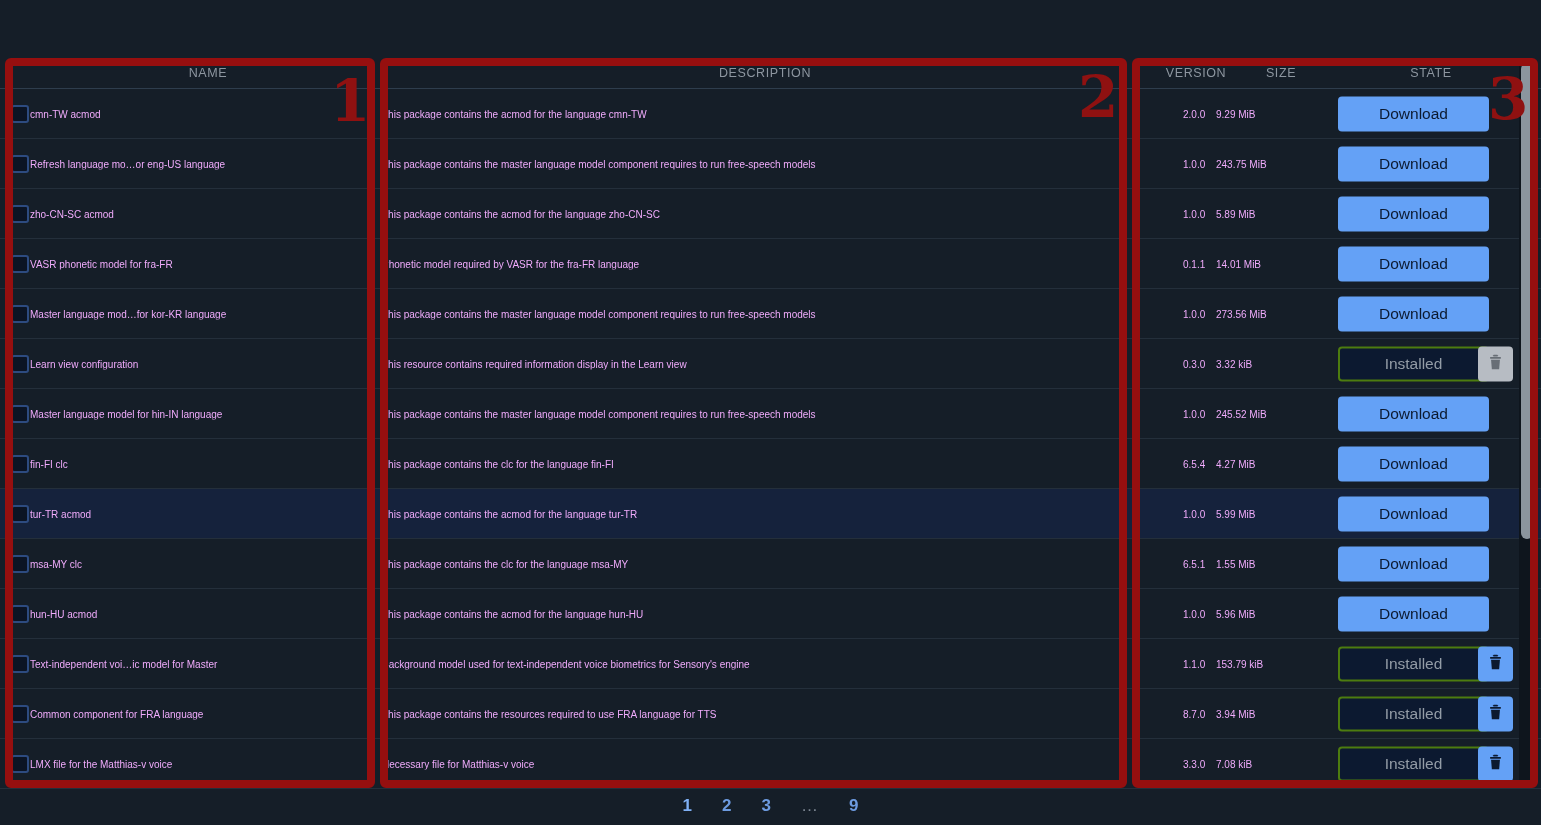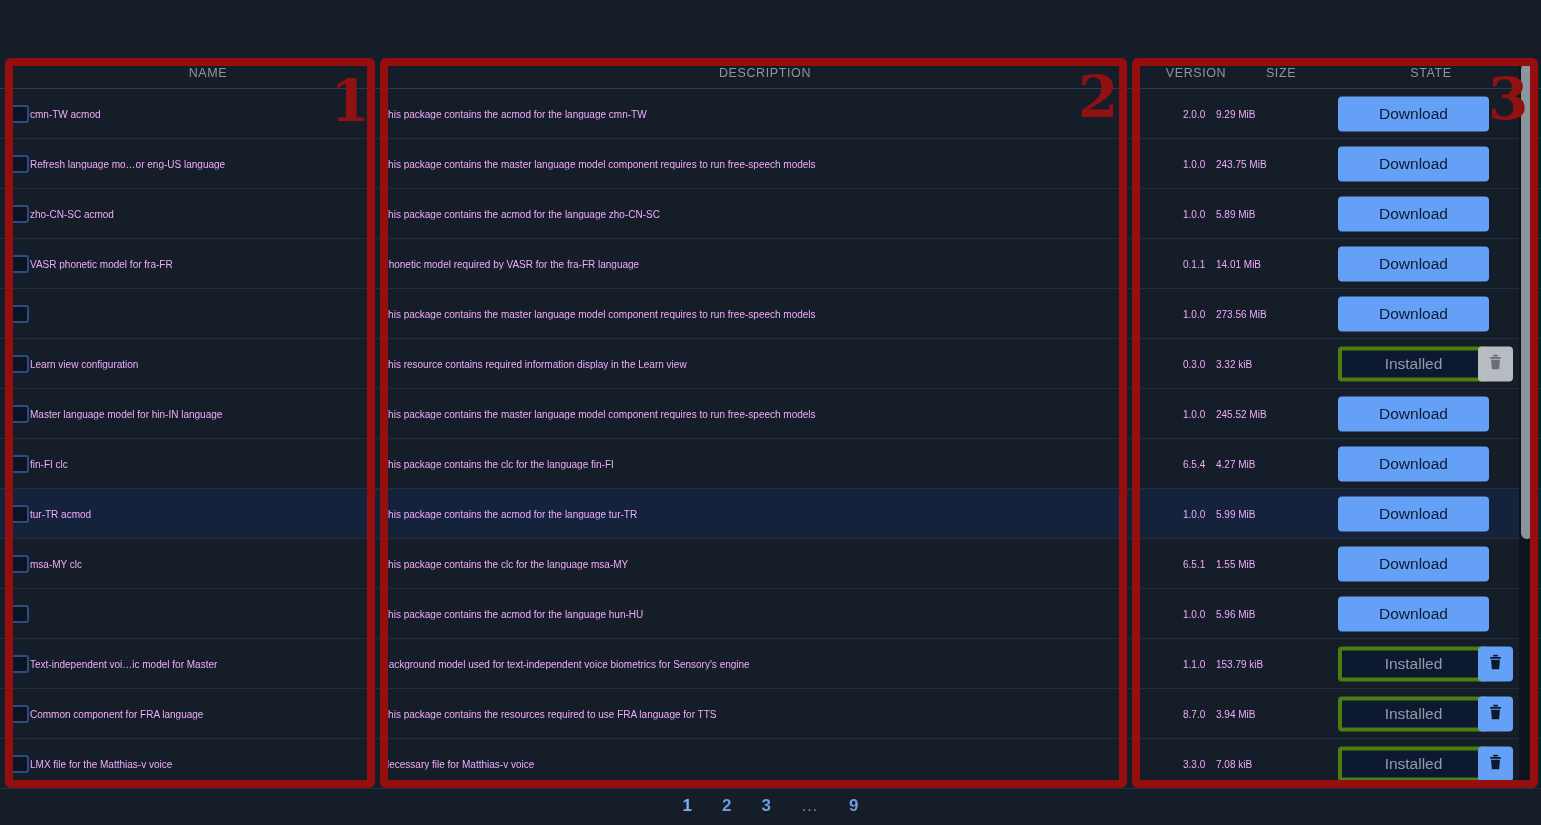--- a/index.html
+++ b/index.html
@@ -37,21 +37,21 @@
   .cell{position:absolute;top:50%;transform:translateY(-50%);font-size:10px;color:#f0abfc;
         white-space:nowrap;overflow:hidden;}
   .c-name{left:30px;width:326px;}
   .c-desc{left:382px;width:736px;}
   .c-version{left:1141px;width:80px;padding-left:42px;}
   .c-size{left:1216px;width:100px;}
   .state-btn{position:absolute;left:1318px;top:50%;transform:translateY(-50%);width:151px;height:35px;
              border-radius:4px;font-size:15.5px;display:flex;align-items:center;justify-content:center;
              box-sizing:border-box;cursor:pointer;font-family:"Liberation Sans",sans-serif;margin-left:20px;}
   .state-btn.download{background:#64a1f6;color:#0c1a30;border:none;}
-  .state-btn.installed{background:#0c1930;color:#939ca6;border:4px solid #4d7c0f;cursor:default;}
+  .state-btn.installed{background:#0c1930;color:#939ca6;border:2px solid #4d7c0f;cursor:default;}
   .trash-btn{position:absolute;left:1478px;top:50%;transform:translateY(-50%);width:35px;height:35px;
              border-radius:4px;border:none;display:flex;align-items:center;justify-content:center;cursor:pointer;}
   .trash-btn.enabled{background:#64a1f6;}
   .trash-btn.enabled svg{fill:#0c1a30;}
   .trash-btn.disabled{background:#b7bcc3;cursor:default;}
   .trash-btn.disabled svg{fill:#686e76;}
 
   
   .scroll-track{position:absolute;left:1519px;top:60px;width:16px;height:724px;background:#0e151d;}
   .scroll-thumb{position:absolute;left:1521px;top:63px;width:12px;height:476px;background:#8b959e;
@@ -112,20 +112,21 @@
       <div class="row">
         <div class="cb row-cb"></div>
         <span class="cell c-name">VASR phonetic model for fra-FR</span>
         <span class="cell c-desc">Phonetic model required by VASR for the fra-FR language</span>
         <span class="cell c-version">0.1.1</span>
         <span class="cell c-size">14.01 MiB</span>
         <button class="state-btn download">Download</button>
       </div>
       <div class="row">
         <div class="cb row-cb"></div>
+        <span class="cell c-name">Master language mod…for kor-KR language</span>
         <span class="cell c-desc">This package contains the master language model component requires to run free-speech models</span>
         <span class="cell c-version">1.0.0</span>
         <span class="cell c-size">273.56 MiB</span>
         <button class="state-btn download">Download</button>
       </div>
       <div class="row">
         <div class="cb row-cb"></div>
         <span class="cell c-name">Learn view configuration</span>
         <span class="cell c-desc">This resource contains required information display in the Learn view</span>
         <span class="cell c-version">0.3.0</span>
@@ -166,20 +167,21 @@
       <div class="row">
         <div class="cb row-cb"></div>
         <span class="cell c-name">msa-MY clc</span>
         <span class="cell c-desc">This package contains the clc for the language msa-MY</span>
         <span class="cell c-version">6.5.1</span>
         <span class="cell c-size">1.55 MiB</span>
         <button class="state-btn download">Download</button>
       </div>
       <div class="row">
         <div class="cb row-cb"></div>
+        <span class="cell c-name">hun-HU acmod</span>
         <span class="cell c-desc">This package contains the acmod for the language hun-HU</span>
         <span class="cell c-version">1.0.0</span>
         <span class="cell c-size">5.96 MiB</span>
         <button class="state-btn download">Download</button>
       </div>
       <div class="row">
         <div class="cb row-cb"></div>
         <span class="cell c-name">Text-independent voi…ic model for Master</span>
         <span class="cell c-desc">Background model used for text-independent voice biometrics for Sensory's engine</span>
         <span class="cell c-version">1.1.0</span>

